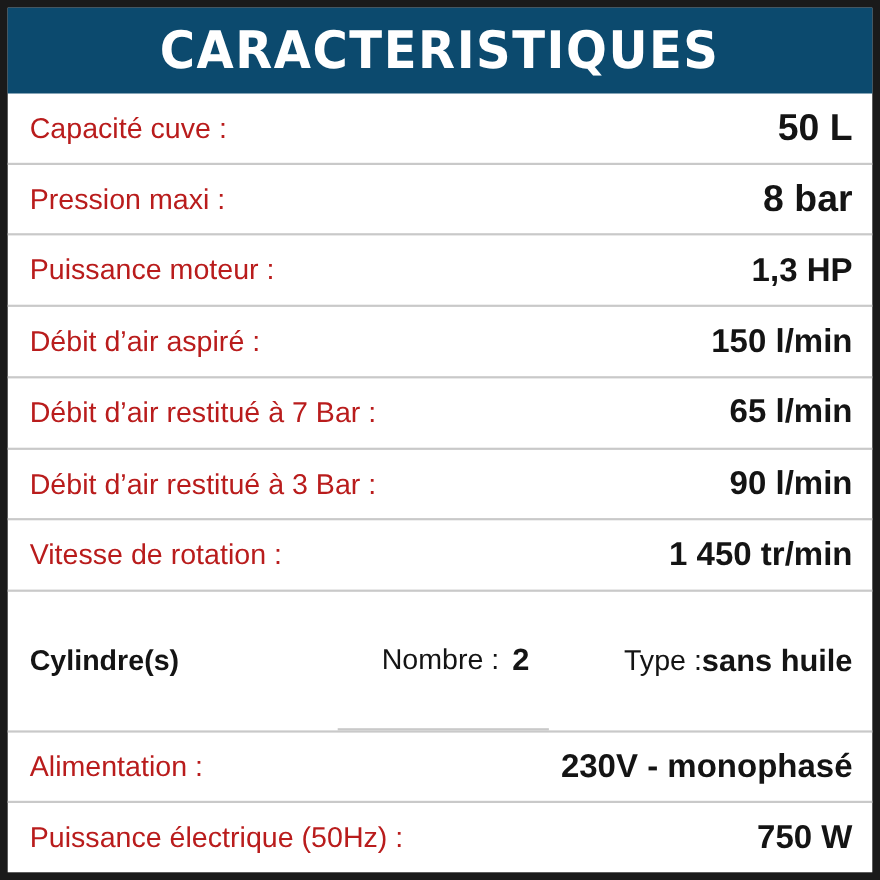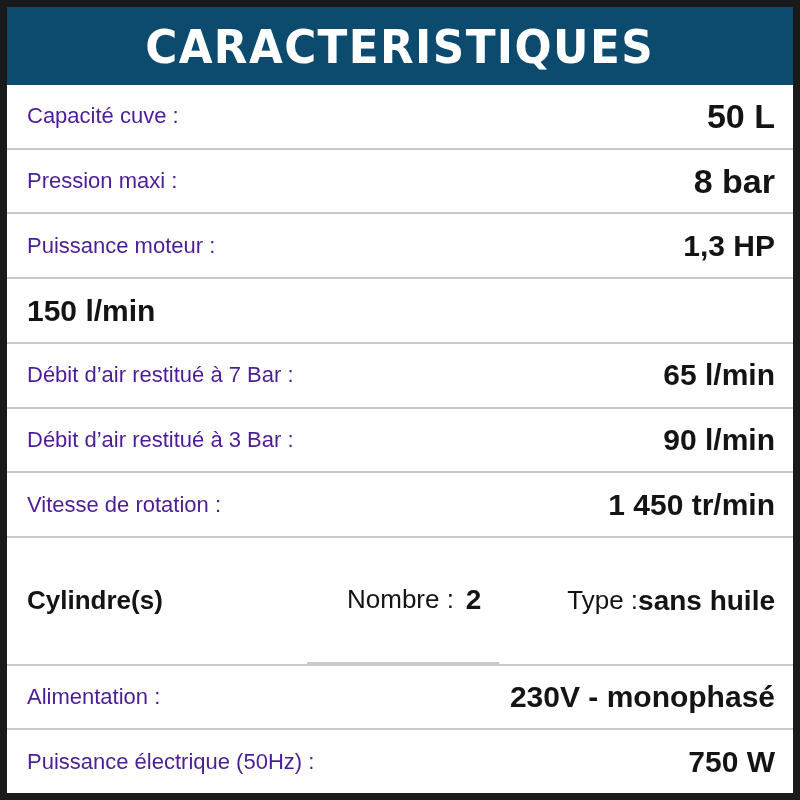--- a/index.html
+++ b/index.html
@@ -53,22 +53,22 @@
     box-sizing: border-box;
     padding: 0 18px 0 20px;
     border-bottom: 2px solid #c9c9c9;
     flex: 1 1 0;
     min-height: 0;
   }
   .row:last-child {
     border-bottom: none;
   }
   .row-label {
-    font-size: 22px;
-    color: #4c1d95;
+    font-size: 26px;
+    color: #b91c1c;
     white-space: nowrap;
   }
   .row-value {
     font-size: 30px;
     color: #141414;
     font-weight: bold;
     white-space: nowrap;
     text-align: right;
   }
   
@@ -142,20 +142,21 @@
       <span class="row-label">Pression maxi :</span>
       <span class="row-value v-big">8 bar</span>
     </div>
 
     <div class="row">
       <span class="row-label">Puissance moteur :</span>
       <span class="row-value">1,3 HP</span>
     </div>
 
     <div class="row">
+      <span class="row-label">Débit d’air aspiré :</span>
       <span class="row-value">150 l/min</span>
     </div>
 
     <div class="row">
       <span class="row-label">Débit d’air restitué à 7 Bar :</span>
       <span class="row-value">65 l/min</span>
     </div>
 
     <div class="row">
       <span class="row-label">Débit d’air restitué à 3 Bar :</span>

